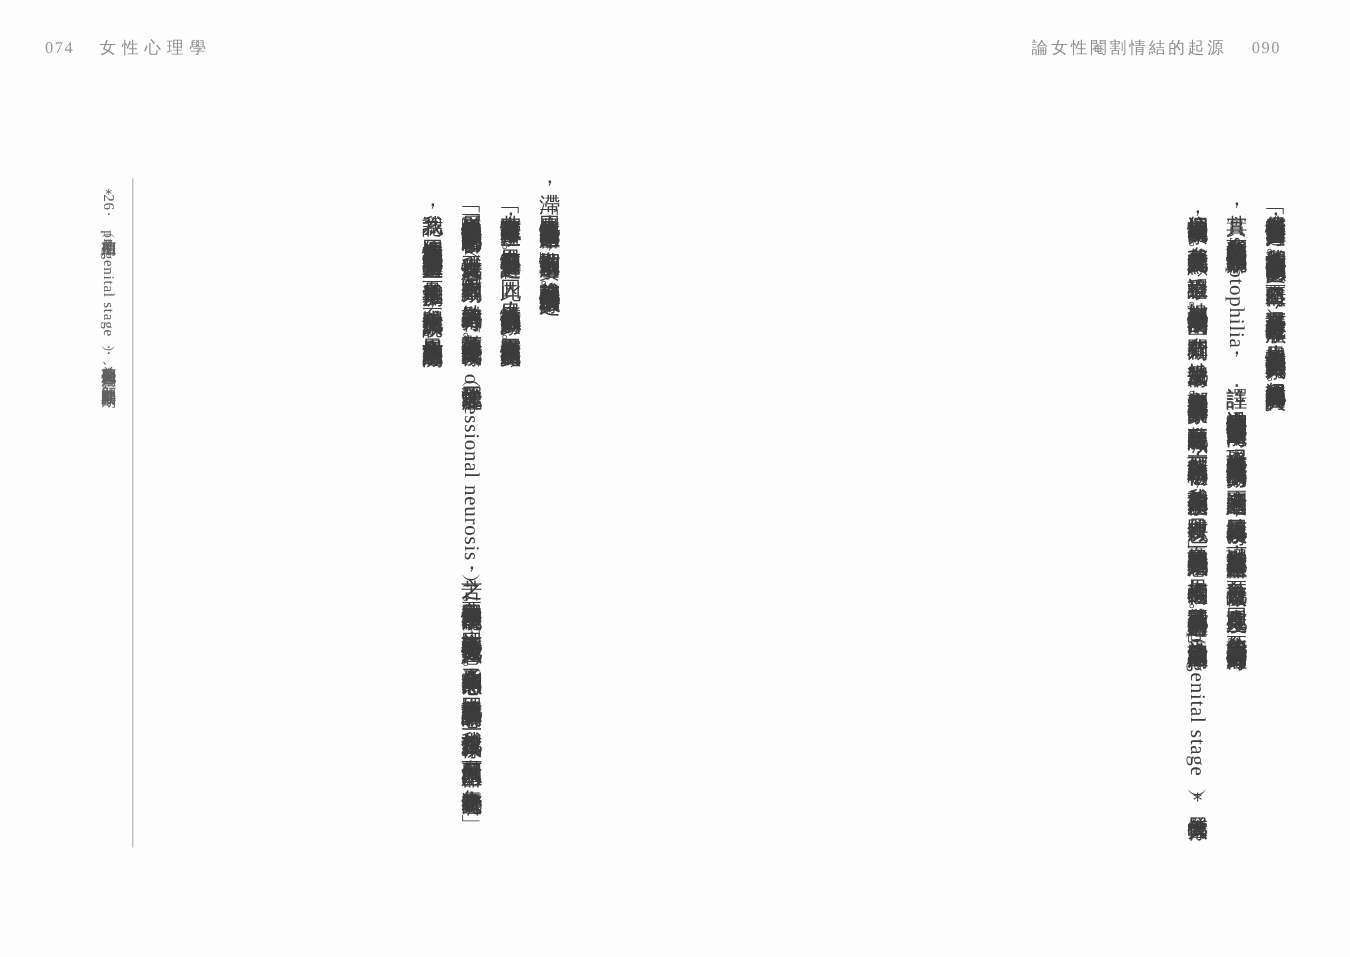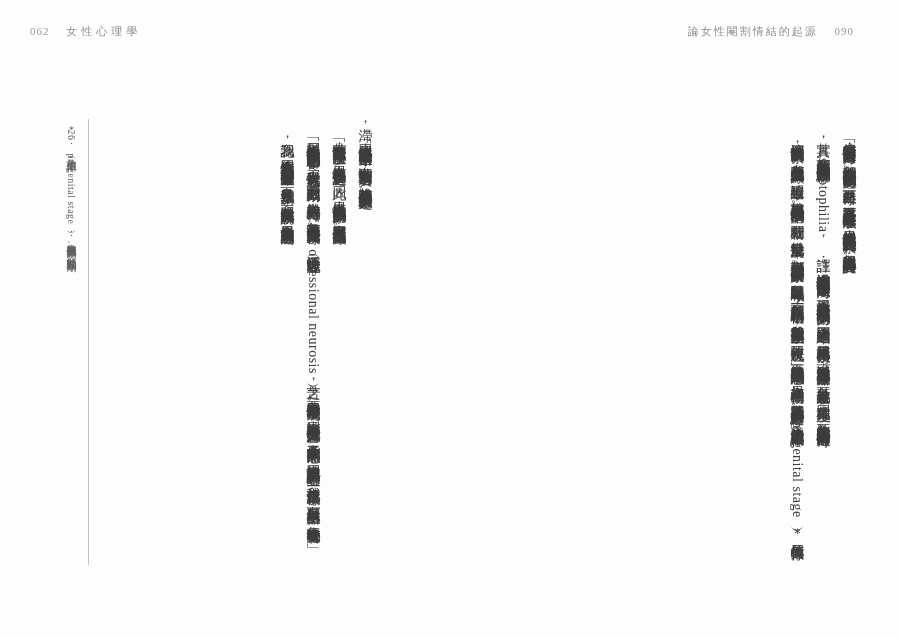--- a/index.html
+++ b/index.html
@@ -71,21 +71,21 @@
     border-right: 1px solid #c2c2c2;
     padding-right: 9px;
     letter-spacing: 0.5px;
   }
   .footnote p { margin: 0; }
 </style>
 </head>
 <body>
 
 <div class="running-head left">
-  <span class="folio">062</span>
+  <span class="folio">074</span>
   <span class="title-text">女性心理學</span>
 </div>
 
 <div class="running-head right">
   <span class="title-text">論女性閹割情結的起源</span>
   <span class="folio">090</span>
 </div>
 
 <section class="page page-recto">
   <p>儘管在「尿道引起的性興奮」這方面，我們知道小女孩確實會產生強烈的劣勢感受。然而時至今日，還是有許多分析研究直接將每一種症狀、想如男性般小便的各種幻想都歸咎於此因素，但我認為這樣的歸因過於誇大。</p>

